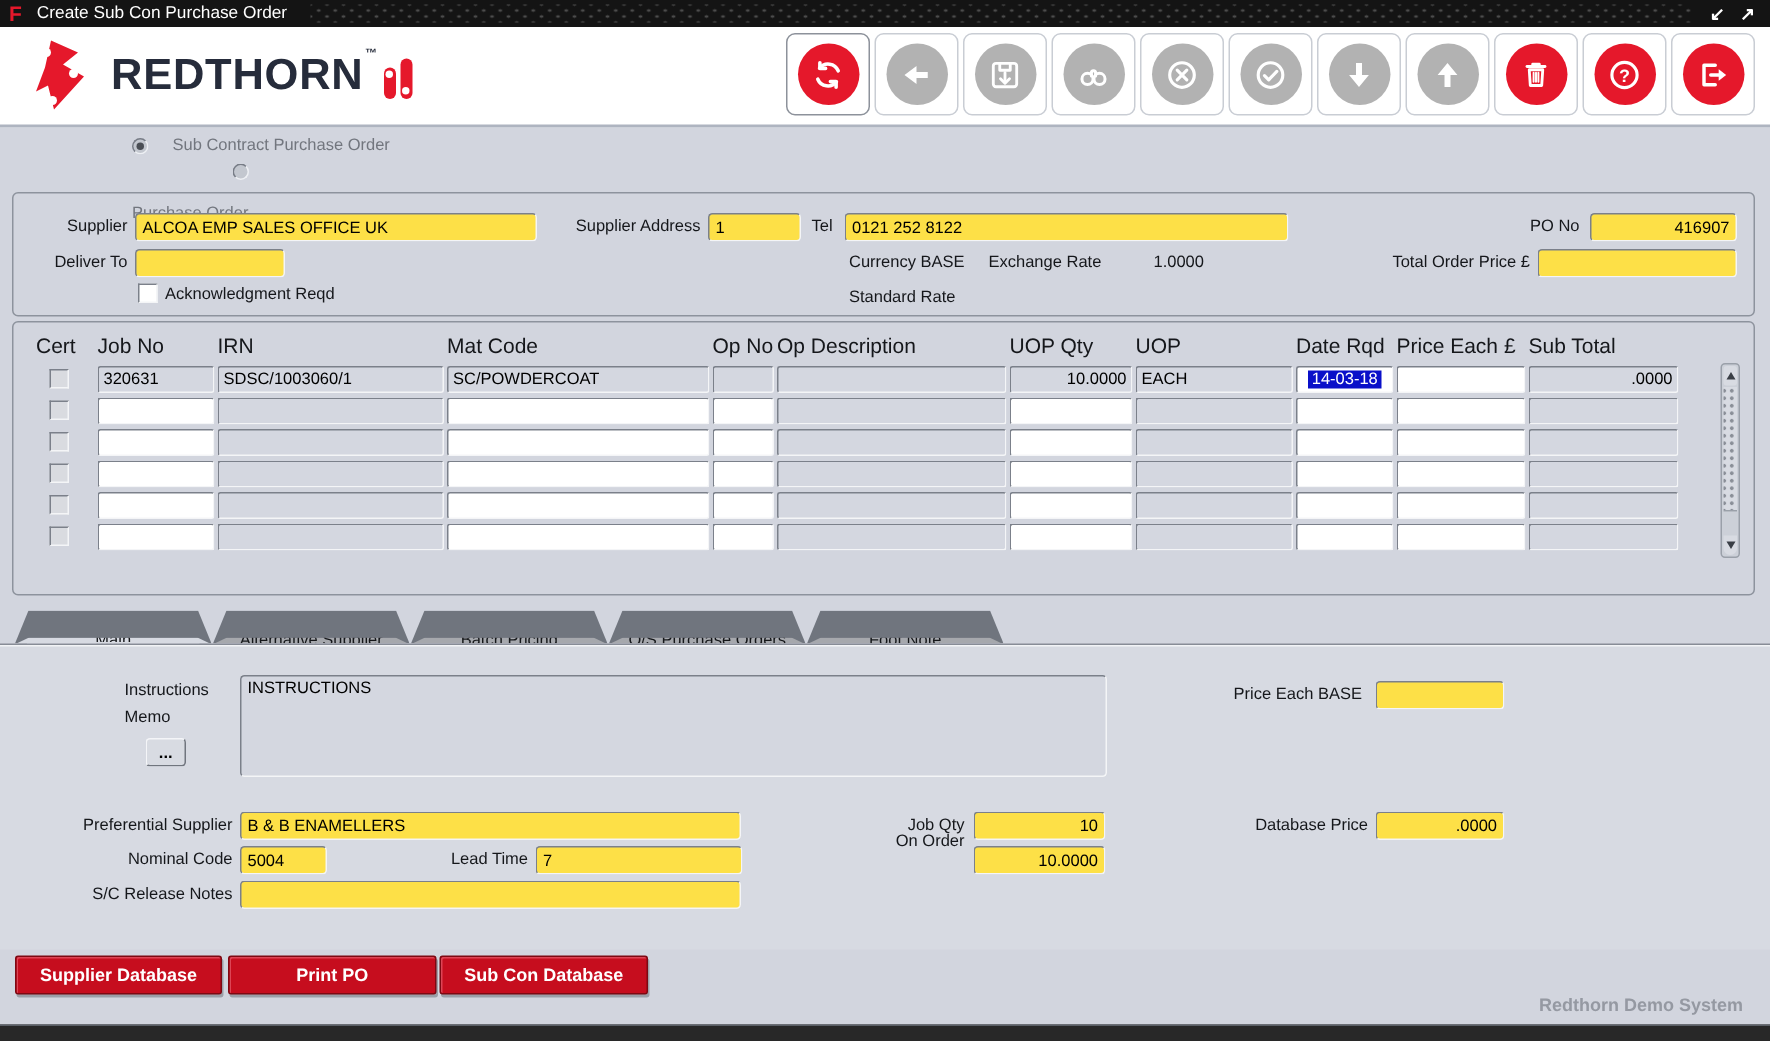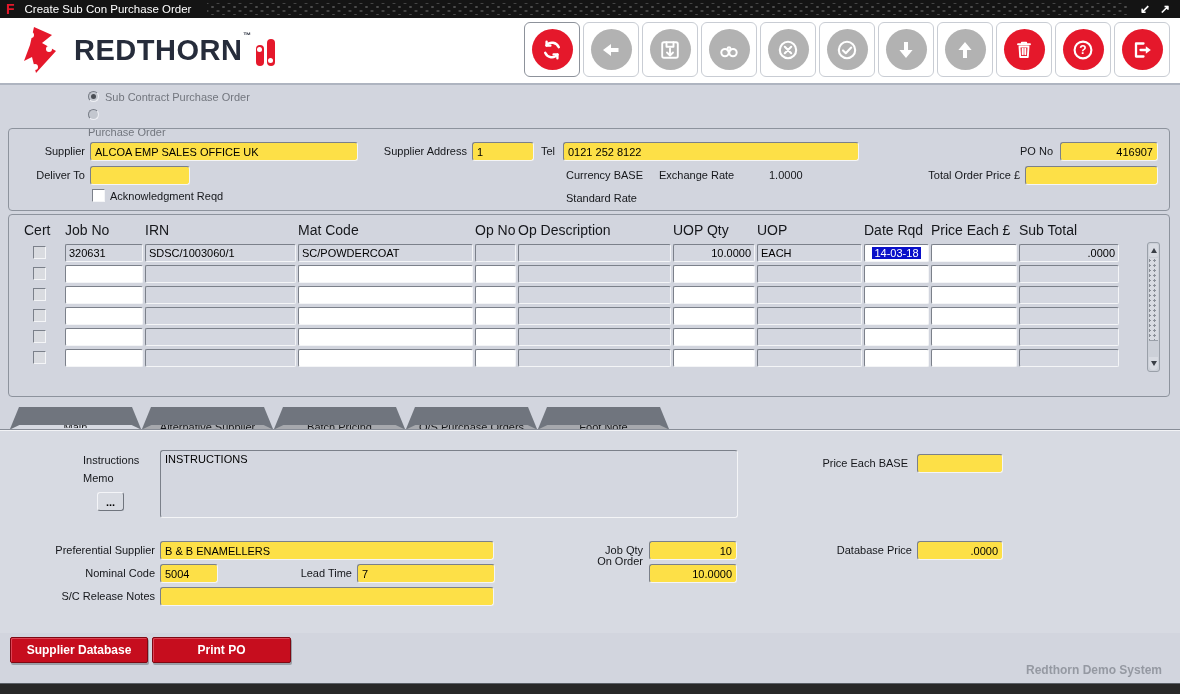--- a/index.html
+++ b/index.html
@@ -34,21 +34,21 @@
   .circ.gray{background:#b2b2b2;}
   .circ.red{background:#e5182b;}
   .circ svg{display:block;}
   
   .content{position:absolute;top:85px;left:0;right:0;bottom:11px;background:#d2d5de;}
   .lbl{position:absolute;font-size:11px;color:#15171b;white-space:nowrap;}
   .lbl.dim{color:#72767e;}
   .fld{position:absolute;height:19px;box-sizing:border-box;border:1px solid;border-color:#7b808a #f4f5f7 #f4f5f7 #7b808a;border-radius:3px;
        background:#fde047;font-size:11px;color:#000;padding:2px 4px;line-height:14px;white-space:nowrap;overflow:hidden;}
   .fld.right{text-align:right;}
-  .radio-row{position:absolute;display:flex;align-items:flex-start;gap:6px;}
+  .radio-row{position:absolute;display:flex;align-items:flex-end;gap:16px;}
   .radio{width:11px;height:11px;border-radius:50%;background:#c3c7cf;border:1px solid;border-color:#777c86 #eef0f4 #eef0f4 #777c86;box-sizing:border-box;position:relative;}
   .radio.checked::after{content:"";position:absolute;left:2px;top:2px;width:5px;height:5px;border-radius:50%;background:#4a4e55;}
   .cb{width:13px;height:13px;box-sizing:border-box;background:#fff;border:1px solid;border-color:#7b808a #f4f5f7 #f4f5f7 #7b808a;display:inline-block;}
   .cb.grayed{background:#d9dbe0;}
   .gbox{position:absolute;left:8px;width:1162px;border:1px solid #8d939d;border-radius:4px;box-sizing:border-box;}
   #gbox-header{top:43px;height:83px;}
   #gbox-grid{top:129px;height:183px;}
   
   .grid-header{position:absolute;top:7px;left:15px;display:flex;}
   .hc{font-size:14px;color:#15171b;text-align:left;margin-right:2px;box-sizing:border-box;}
@@ -419,18 +419,19 @@
     <span class="lbl" style="left:260px;top:482px;width:92px;text-align:right;">Lead Time</span>
     <div class="fld" style="left:357px;top:479px;width:138px;">7</div>
     <span class="lbl" style="left:555px;top:470px;width:88px;text-align:right;">On Order</span>
     <div class="fld right" style="left:649px;top:479px;width:88px;">10.0000</div>
 
     <span class="lbl" style="left:0;top:505px;width:155px;text-align:right;">S/C Release Notes</span>
     <div class="fld" style="left:160px;top:502px;width:334px;"></div>
 
     <button class="abtn" style="left:10px;width:138px;">Supplier Database</button>
     <button class="abtn" style="left:152px;width:139px;">Print PO</button>
+    <button class="abtn" style="left:293px;width:139px;">Sub Con Database</button>
 
     <span class="sys-label">Redthorn Demo System</span>
   </div>
 
   <div class="bottombar"></div>
 </div>
 
 </body></html>

